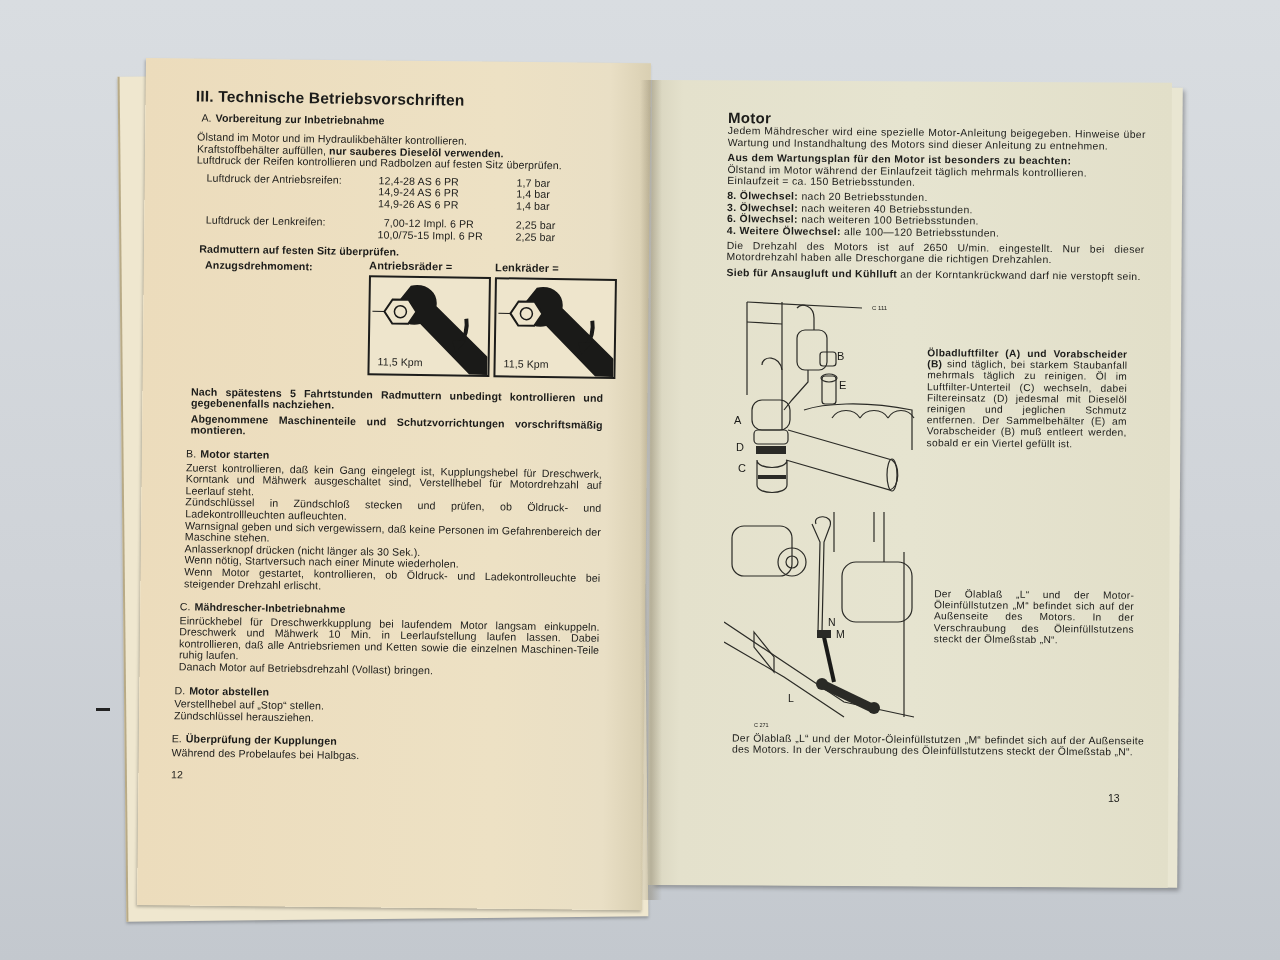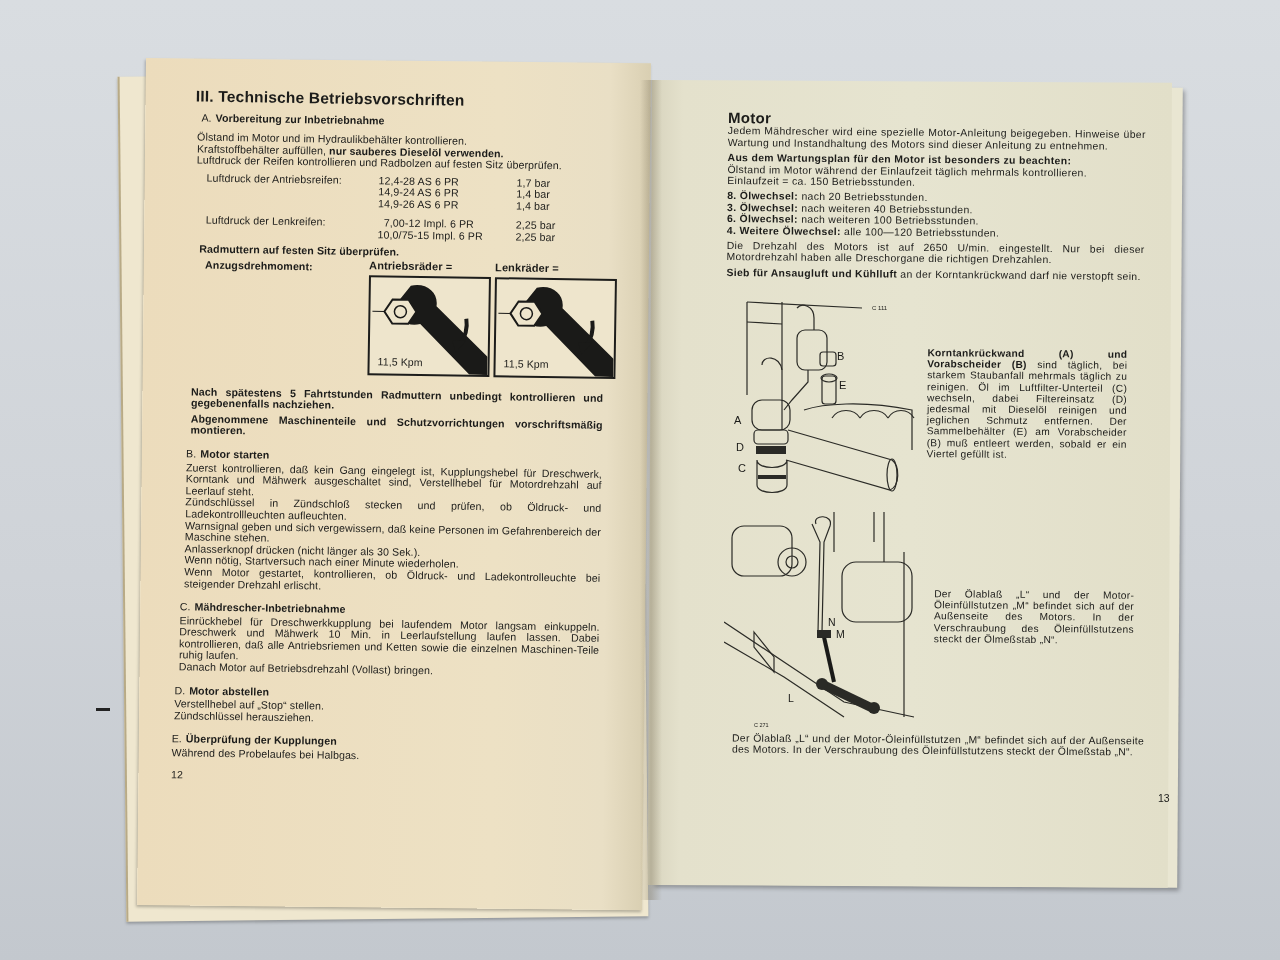--- a/index.html
+++ b/index.html
@@ -255,21 +255,21 @@
       <text x="150" y="10" font-size="6">C 111</text>
       <text x="115" y="60">B</text>
       <text x="117" y="89">E</text>
       <text x="12" y="124">A</text>
       <text x="14" y="151">D</text>
       <text x="16" y="172">C</text>
     </g>
   </svg>
 
   <div class="fig-caption" style="left:927px; top:348px; width:200px; transform: rotate(0.5deg);">
-    <span class="b">Korntankrückwand (A) und Vorabscheider (B)</span><span> sind täglich, bei starkem Staubanfall mehrmals täglich zu reinigen. Öl im Luftfilter-Unterteil (C) wechseln, dabei Filtereinsatz (D) jedesmal mit Dieselöl reinigen und jeglichen Schmutz entfernen. Der Sammelbehälter (E) am Vorabscheider (B) muß entleert werden, sobald er ein Viertel gefüllt ist.</span>
+    <span class="b">Ölbadluftfilter (A) und Vorabscheider (B)</span><span> sind täglich, bei starkem Staubanfall mehrmals täglich zu reinigen. Öl im Luftfilter-Unterteil (C) wechseln, dabei Filtereinsatz (D) jedesmal mit Dieselöl reinigen und jeglichen Schmutz entfernen. Der Sammelbehälter (E) am Vorabscheider (B) muß entleert werden, sobald er ein Viertel gefüllt ist.</span>
   </div>
 
   <svg class="fig" style="left:724px; top:512px;" width="192" height="222" viewBox="0 0 192 222">
     <g fill="none" stroke="#2a2a26" stroke-width="1.2">
       <rect x="8" y="14" width="60" height="50" rx="12"></rect>
       <circle cx="68" cy="50" r="14"></circle>
       <circle cx="68" cy="50" r="6"></circle>
       <path d="M92 12 C 88 2, 110 2, 106 14 L 100 30 L 98 120"></path>
       <path d="M88 12 L 96 30 L 94 120"></path>
       <rect x="118" y="50" width="70" height="60" rx="14"></rect>
@@ -295,14 +295,14 @@
       <text x="112" y="126">M</text>
       <text x="64" y="190">L</text>
       <text x="30" y="215" font-size="5.5">C 271</text>
     </g>
   </svg>
 
   <div class="fig-caption" style="left:934px; top:589px; width:200px; transform: rotate(0.5deg);">Der Ölablaß „L“ und der Motor-Öleinfüllstutzen „M“ befindet sich auf der Außenseite des Motors. In der Verschraubung des Öleinfüllstutzens steckt der Ölmeßstab „N“.</div>
 
   <div class="fig-caption" style="left:732px; top:734px; width:412px; font-size:10.4px; line-height:11.4px; transform: rotate(0.4deg);">Der Ölablaß „L“ und der Motor-Öleinfüllstutzen „M“ befindet sich auf der Außenseite des Motors. In der Verschraubung des Öleinfüllstutzens steckt der Ölmeßstab „N“.</div>
 
-  <div class="page-num" style="position:absolute; left:1158px; top:792px;">13</div>
+  <div class="page-num" style="position:absolute; left:1108px; top:792px;">13</div>
 </div>
 
 </body></html>

